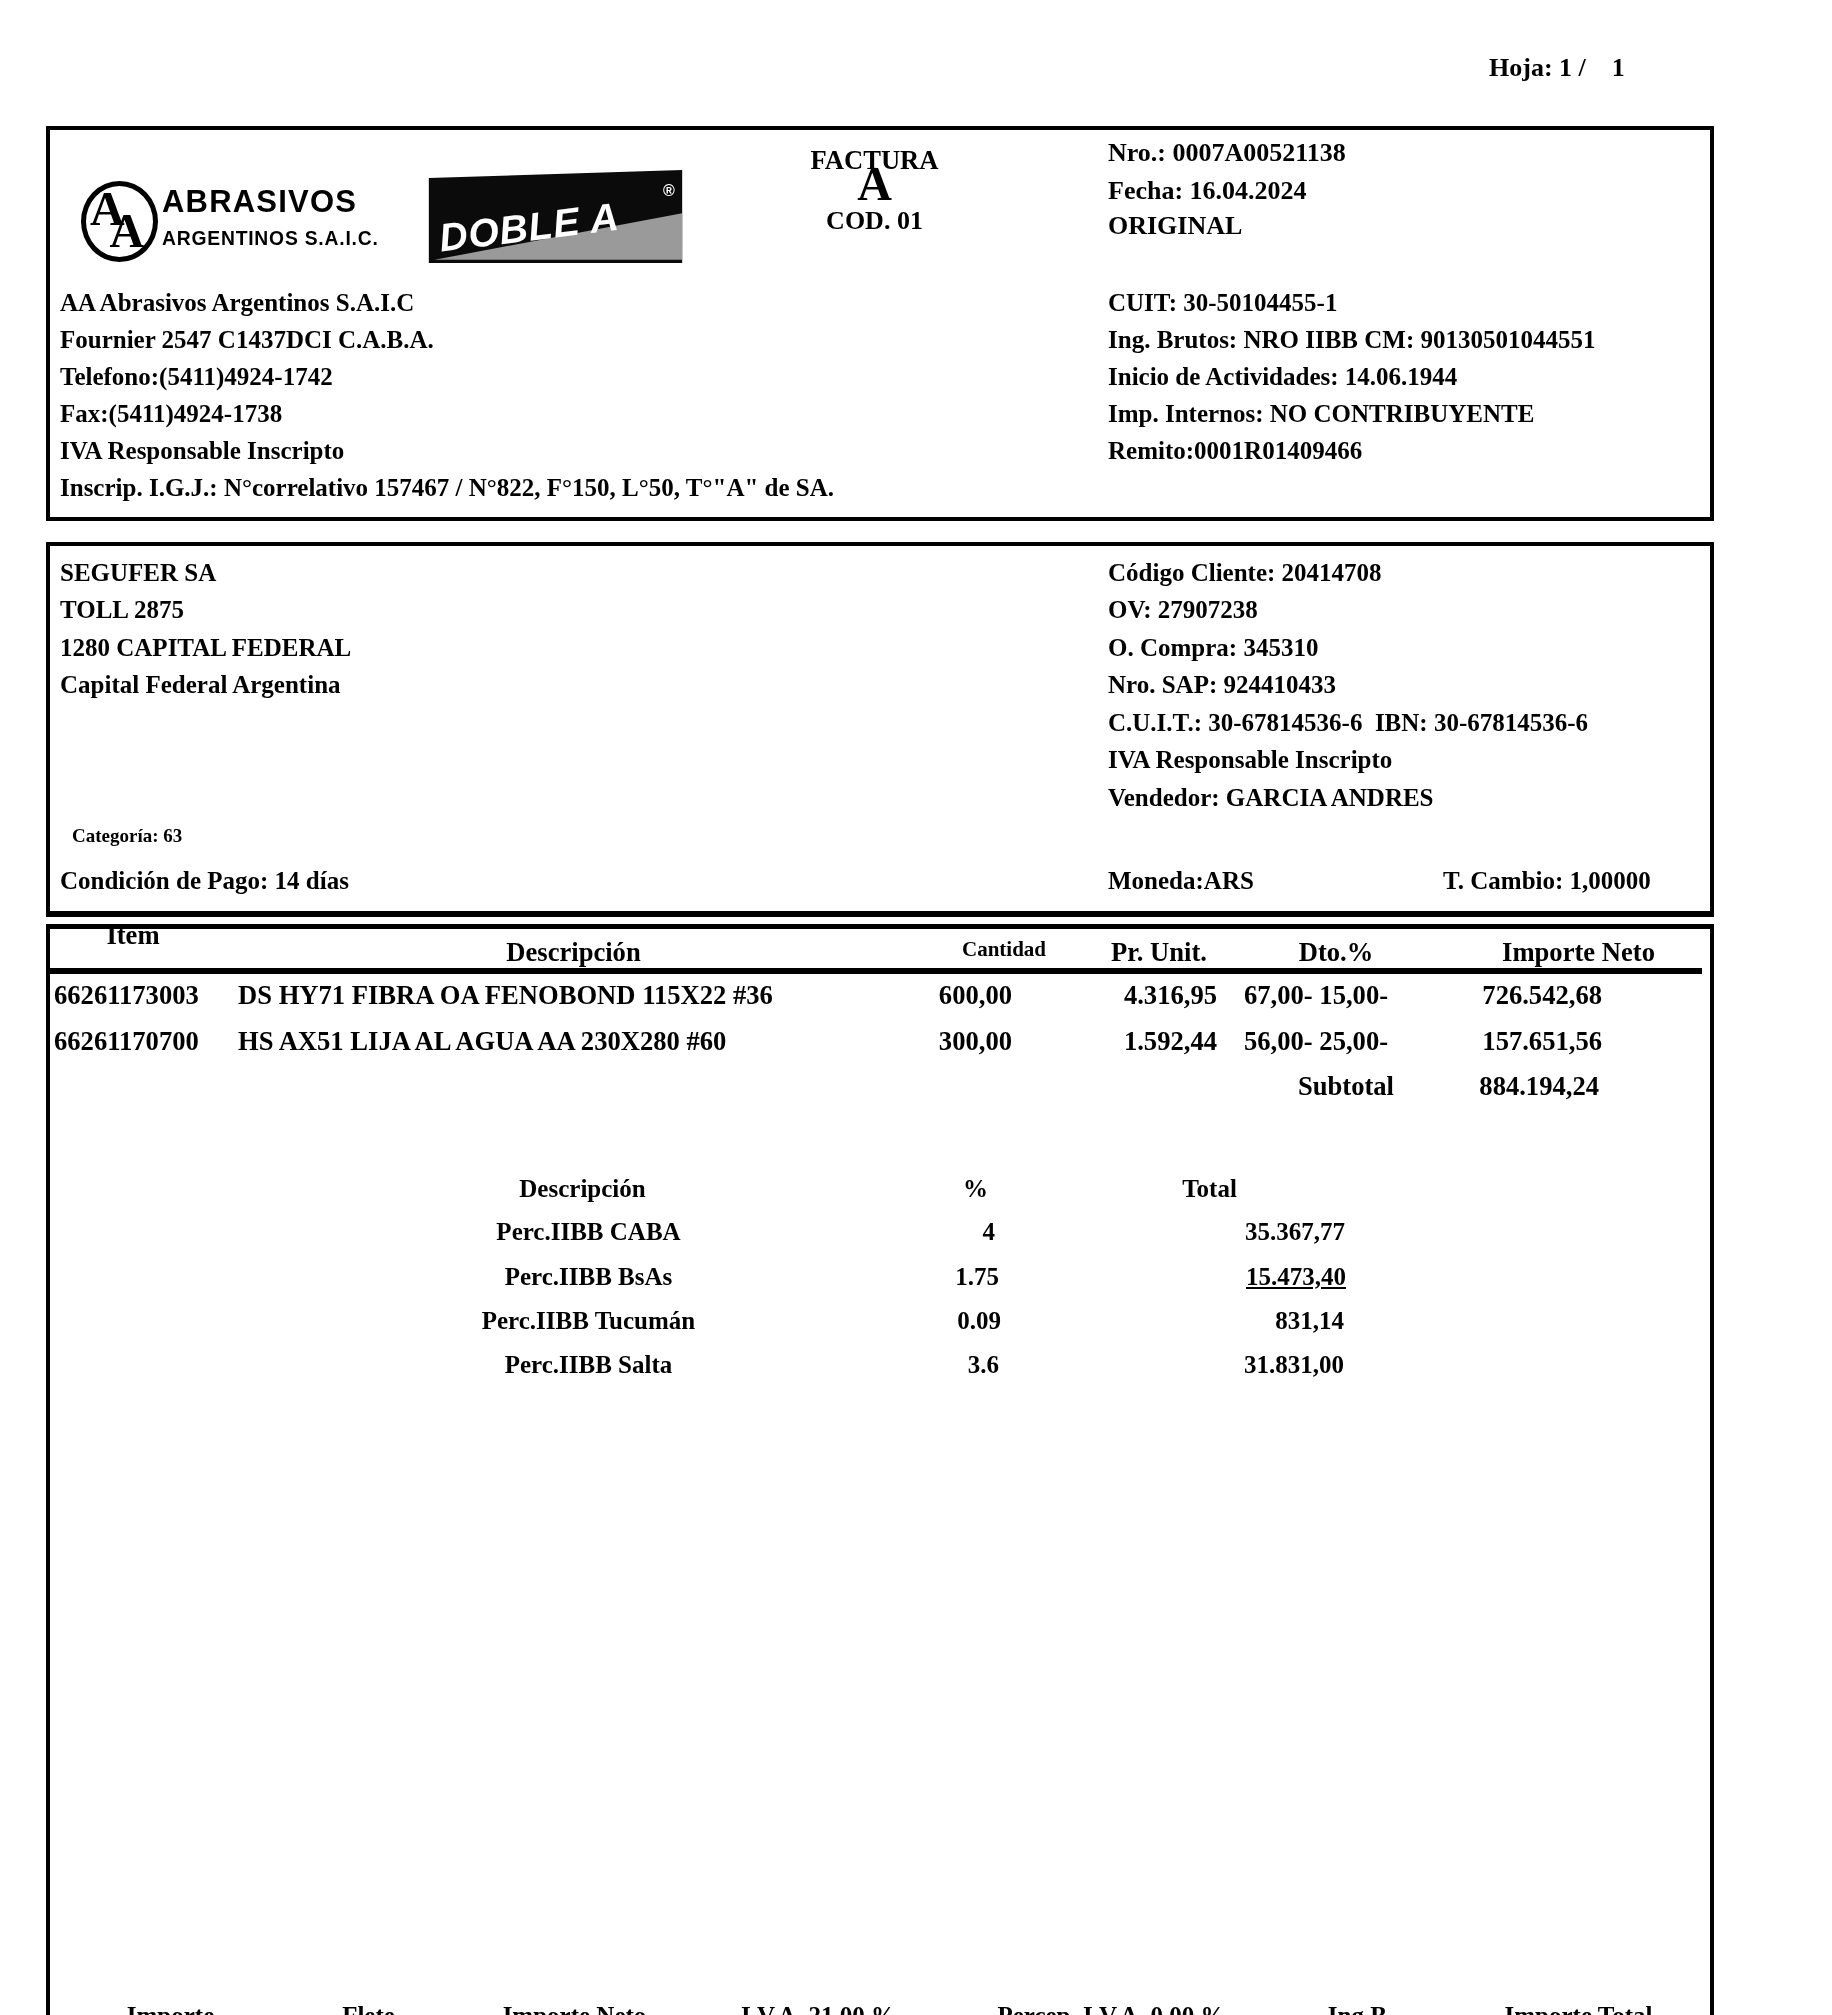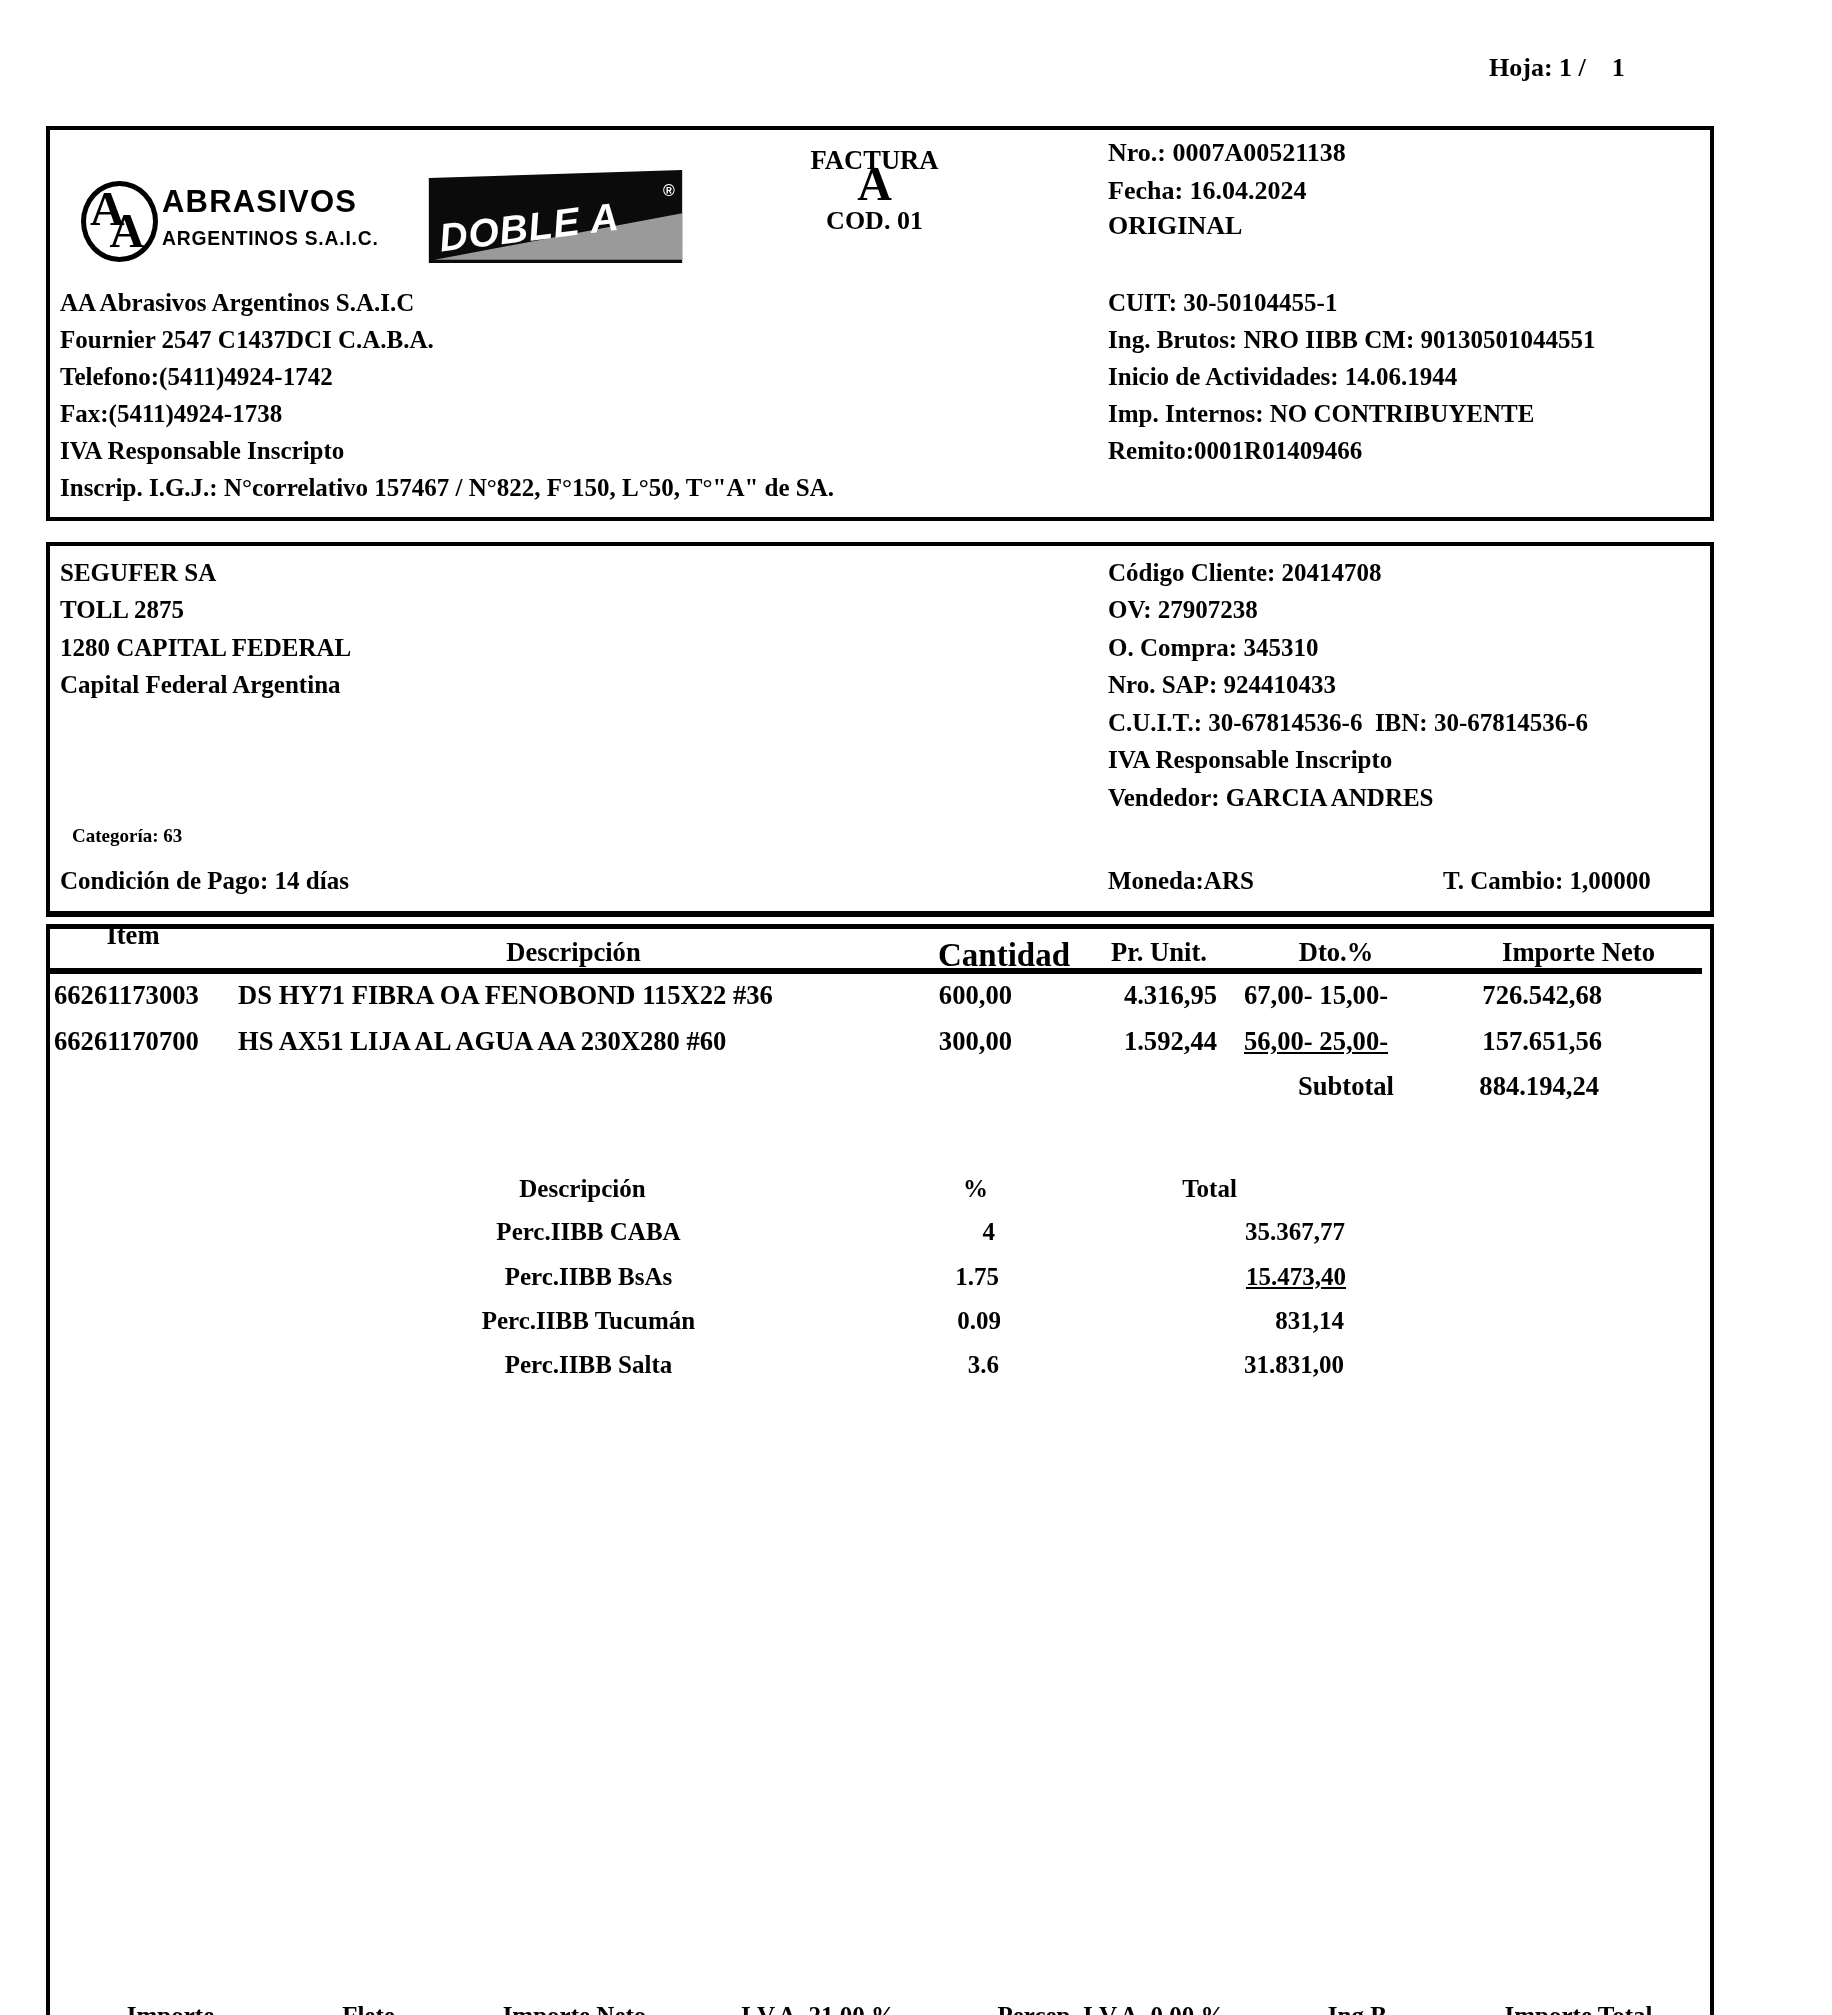--- a/index.html
+++ b/index.html
@@ -75,39 +75,39 @@
 
   <div class="t" style="left:72px;top:826px;font-size:19px;">Categoría: 63</div>
   <div class="t" style="left:60px;top:868px;font-size:25px;">Condición de Pago: 14 días</div>
   <div class="t" style="left:1108px;top:868px;font-size:25px;">Moneda:ARS</div>
   <div class="t" style="left:1443px;top:868px;font-size:25px;">T. Cambio: 1,00000</div>
 
   <div class="box" style="left:46px;top:924px;width:1660px;height:1193px;border-top-width:5.6px;border-bottom-width:5.6px;"></div>
 
   <div class="t c" style="left:12px;top:922px;width:242px;font-size:26.6px;">Item</div>
   <div class="t c" style="left:251px;top:939px;width:645px;font-size:26.6px;">Descripción</div>
-  <div class="t c" style="left:883px;top:939px;width:242px;font-size:33px;">Cantidad</div>
+  <div class="t c" style="left:883px;top:939px;width:242px;font-size:21px;">Cantidad</div>
   <div class="t c" style="left:1038px;top:939px;width:242px;font-size:26.6px;">Pr. Unit.</div>
   <div class="t c" style="left:1215px;top:939px;width:242px;font-size:26.6px;">Dto.%</div>
   <div class="t c" style="left:1256px;top:939px;width:645px;font-size:26.6px;">Importe Neto</div>
 
   <div class="bar" style="left:50px;top:968px;width:1652px;height:5.6px;"></div>
 
   <div class="t" style="left:54px;top:982px;font-size:26.6px;">66261173003</div>
   <div class="t" style="left:238px;top:982px;font-size:26.6px;">DS HY71 FIBRA OA FENOBOND 115X22 #36</div>
   <div class="t r" style="right:820px;top:982px;font-size:26.6px;">600,00</div>
   <div class="t r" style="right:615px;top:982px;font-size:26.6px;">4.316,95</div>
   <div class="t" style="left:1244px;top:982px;font-size:26.6px;">67,00- 15,00-</div>
   <div class="t r" style="right:230px;top:982px;font-size:26.6px;">726.542,68</div>
 
   <div class="t" style="left:54px;top:1028px;font-size:26.6px;">66261170700</div>
   <div class="t" style="left:238px;top:1028px;font-size:26.6px;">HS AX51 LIJA AL AGUA AA 230X280 #60</div>
   <div class="t r" style="right:820px;top:1028px;font-size:26.6px;">300,00</div>
   <div class="t r" style="right:615px;top:1028px;font-size:26.6px;">1.592,44</div>
-  <div class="t" style="left:1244px;top:1028px;font-size:26.6px;text-decoration:underline;">56,00- 25,00-</div>
+  <div class="t" style="left:1244px;top:1028px;font-size:26.6px;">56,00- 25,00-</div>
   <div class="t r" style="right:230px;top:1028px;font-size:26.6px;">157.651,56</div>
 
   <div class="t r" style="right:438px;top:1073px;font-size:26.6px;">Subtotal</div>
   <div class="t r" style="right:233px;top:1073px;font-size:26.6px;">884.194,24</div>
 
   <div class="t c" style="left:260px;top:1176px;width:645px;font-size:25px;">Descripción</div>
   <div class="t c" style="left:653px;top:1176px;width:645px;font-size:25px;">%</div>
   <div class="t c" style="left:266px;top:1219px;width:645px;font-size:25px;">Perc.IIBB CABA</div>
 
   <div class="t c" style="left:887px;top:1176px;width:645px;font-size:25px;">Total</div>

